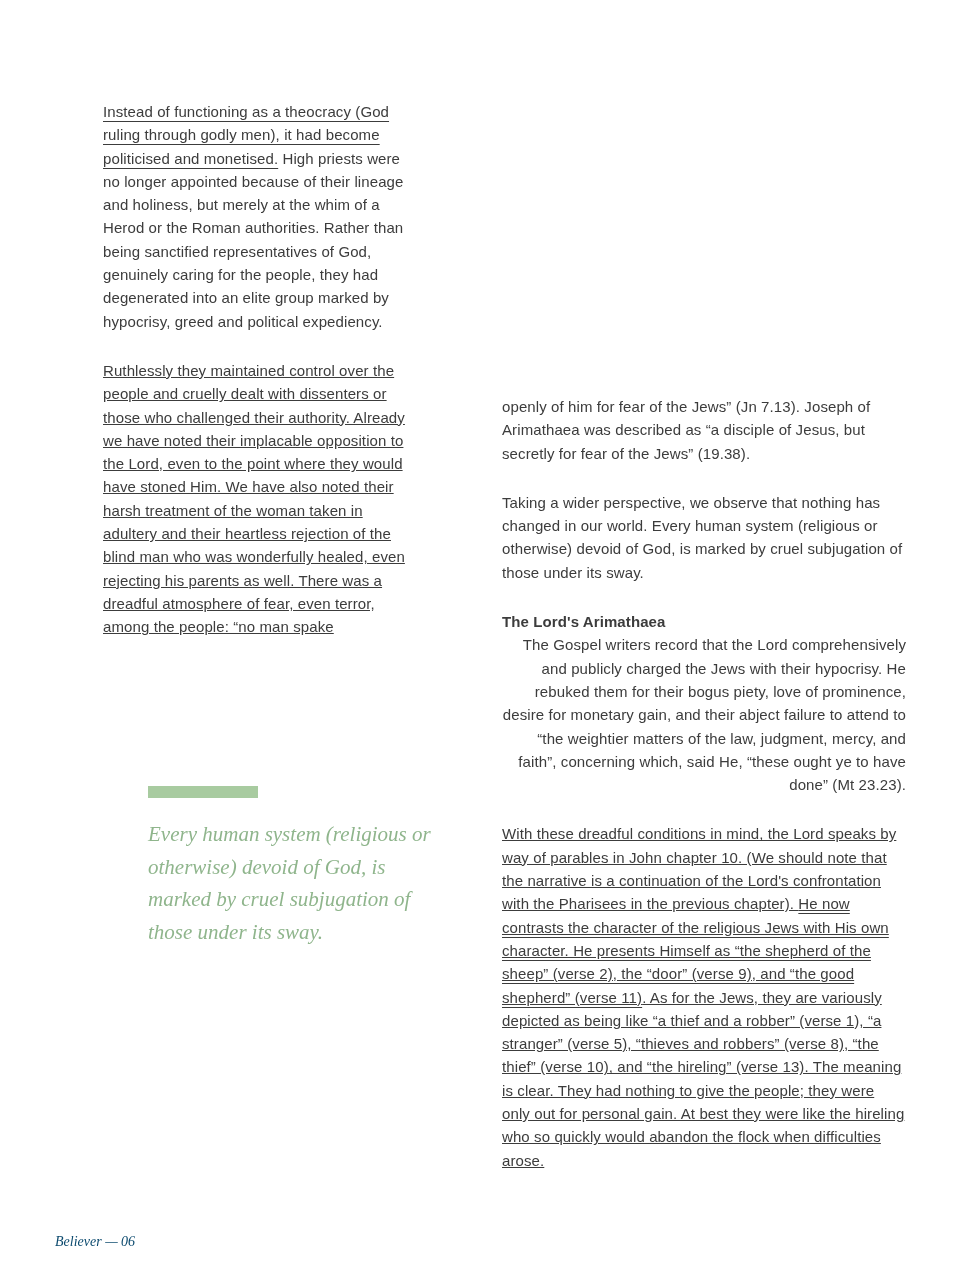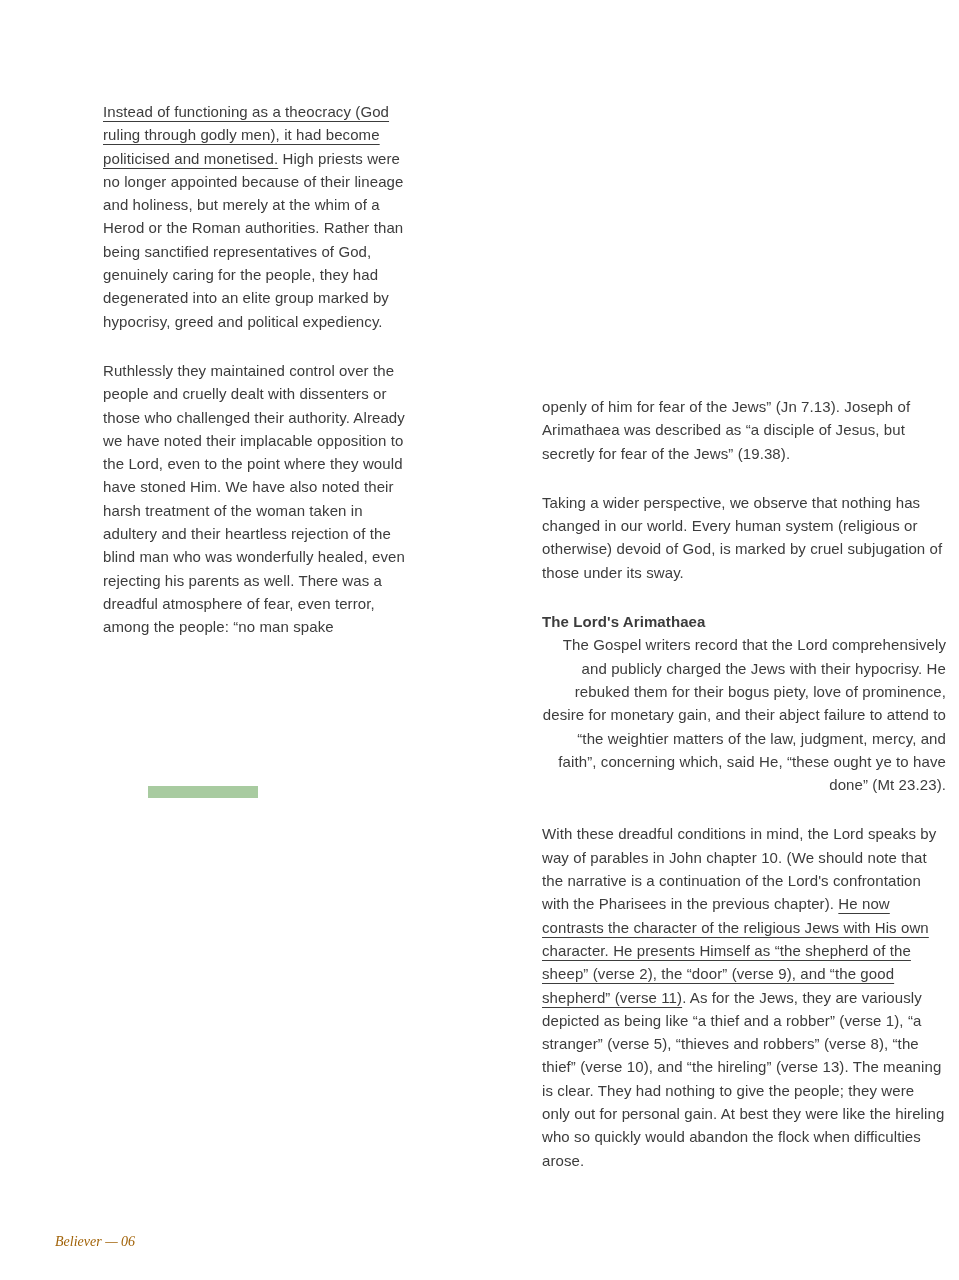--- a/index.html
+++ b/index.html
@@ -17,23 +17,23 @@
     color: #3c3c3c;
   }
   .col {
     position: absolute;
     font-size: 15px;
     line-height: 23.3px;
     letter-spacing: 0.1px;
     color: #3c3c3c;
   }
   .col-left  { left: 103px; top: 100px; width: 308px; }
-  .col-right { left: 502px; top: 395px; width: 404px; margin-left: 40px; }
+  .col-right { left: 502px; top: 395px; width: 404px; }
   .col p { margin: 0 0 26px 0; }
-  .col p:last-child { margin-bottom: 0; }
+  .col p:last-child { margin-bottom: 0; text-decoration: underline; }
   .u {
     text-decoration: underline;
     text-decoration-thickness: 1px;
     text-underline-offset: 4px;
   }
   .heading {
     font-weight: bold;
     margin: 0 !important;
   }
   .heading + p { margin-top: 0; text-align: right; }
@@ -54,35 +54,36 @@
     font-size: 21px;
     line-height: 32.5px;
   }
   .footer {
     position: absolute;
     left: 55px;
     top: 1234px;
     font-family: "Liberation Serif", serif;
     font-style: italic;
     font-size: 14px;
-    color: #a16207;
+    color: #0c4a6e;
   }
 </style>
 </head>
 <body>
 
 <div class="page">
 
   <div class="col col-left">
     <p><span class="u">Instead of functioning as a theocracy (God ruling through godly men), it had become politicised and monetised.</span><span> High priests were no longer appointed because of their lineage and holiness, but merely at the whim of a Herod or the Roman authorities. Rather than being sanctified representatives of God, genuinely caring for the people, they had degenerated into an elite group marked by hypocrisy, greed and political expediency.</span></p>
     <p>Ruthlessly they maintained control over the people and cruelly dealt with dissenters or those who challenged their authority. Already we have noted their implacable opposition to the Lord, even to the point where they would have stoned Him. We have also noted their harsh treatment of the woman taken in adultery and their heartless rejection of the blind man who was wonderfully healed, even rejecting his parents as well. There was a dreadful atmosphere of fear, even terror, among the people: “no man spake</p>
   </div>
 
   <div class="pullquote">
     <div class="pq-bar" style="background: rgb(168, 203, 160);"></div>
+    <div class="pq-text" style="color: rgb(143, 181, 140);">Every human system (religious or otherwise) devoid of God, is marked by cruel subjugation of those under its sway.</div>
   </div>
 
   <div class="col col-right">
     <p>openly of him for fear of the Jews” (Jn 7.13). Joseph of Arimathaea was described as “a disciple of Jesus, but secretly for fear of the Jews” (19.38).</p>
     <p>Taking a wider perspective, we observe that nothing has changed in our world. Every human system (religious or otherwise) devoid of God, is marked by cruel subjugation of those under its sway.</p>
     <p class="heading">The Lord's Arimathaea</p>
     <p>The Gospel writers record that the Lord comprehensively and publicly charged the Jews with their hypocrisy. He rebuked them for their bogus piety, love of prominence, desire for monetary gain, and their abject failure to attend to “the weightier matters of the law, judgment, mercy, and faith”, concerning which, said He, “these ought ye to have done” (Mt 23.23).</p>
     <p><span>With these dreadful conditions in mind, the Lord speaks by way of parables in John chapter 10.  (We should note that the narrative is a continuation of the Lord's confrontation with the Pharisees in the previous chapter).  </span><span class="u">He now contrasts the character of the religious Jews with His own character. He presents Himself as “the shepherd of the sheep” (verse 2), the “door” (verse 9), and “the good shepherd” (verse 11)</span><span>. As for the Jews, they are variously depicted as being like “a thief and a robber” (verse 1), “a stranger” (verse 5), “thieves and robbers” (verse 8), “the thief” (verse 10), and “the hireling” (verse 13). The meaning is clear. They had nothing to give the people; they were only out for personal gain. At best they were like the hireling who so quickly would abandon the flock when difficulties arose.</span></p>
   </div>
 

